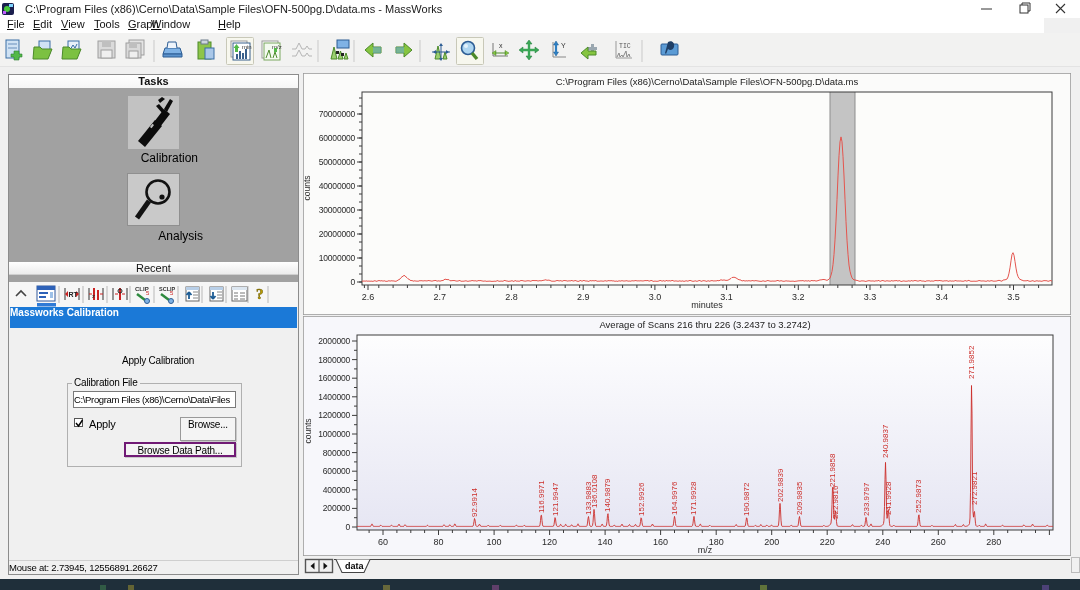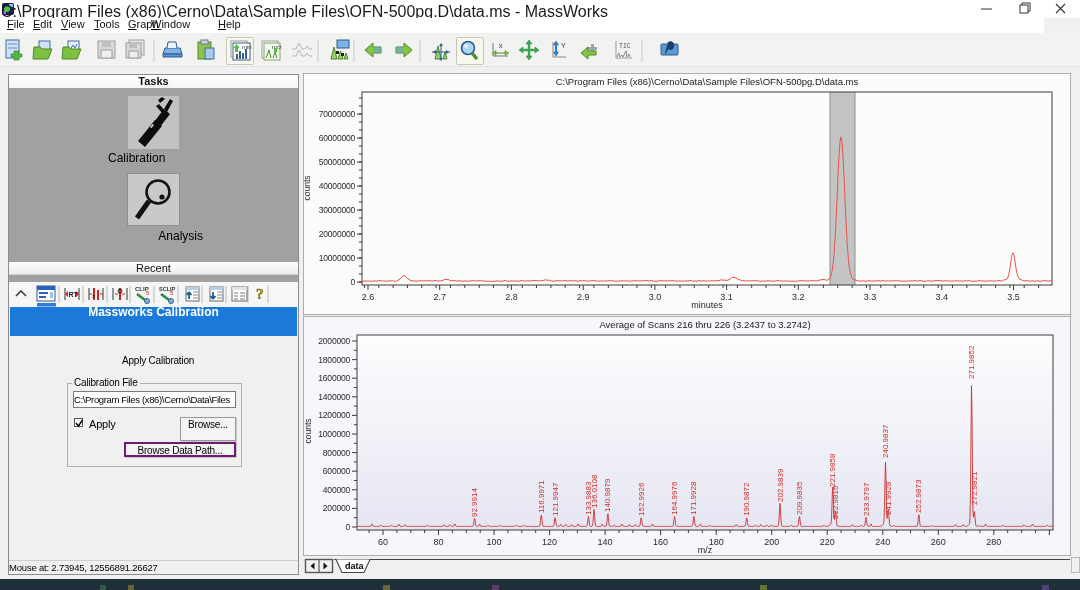--- a/index.html
+++ b/index.html
@@ -4,21 +4,21 @@
 body{width:1080px;height:590px;overflow:hidden;font-family:"Liberation Sans",sans-serif;background:#f0f0f0;position:relative}
 .abs{position:absolute}
 </style></head><body>
 
 <div class="abs" style="left:0;top:0;width:1080px;height:18px;background:#fff"></div>
 <div class="abs" style="left:2px;top:3px;width:12px;height:12px;background:#1b1f4e;border-radius:2px;overflow:hidden">
  <div class="abs" style="left:2px;top:3px;width:6px;height:6px;background:#47c93c;border-radius:50%"></div>
  <div class="abs" style="left:7px;top:1px;width:4px;height:3px;background:#7fd4ff"></div>
  <div class="abs" style="left:1px;top:8px;width:3px;height:3px;background:#c05cff"></div>
 </div>
-<div class="abs" style="left:1px;top:3px;font-size:16px;color:#1a1a1a">C:\Program Files (x86)\Cerno\Data\Sample Files\OFN-500pg.D\data.ms - MassWorks</div>
+<div class="abs" style="left:25px;top:3px;font-size:11px;color:#1a1a1a">C:\Program Files (x86)\Cerno\Data\Sample Files\OFN-500pg.D\data.ms - MassWorks</div>
 <svg class="abs" style="left:975px;top:0" width="105" height="18">
 <line x1="6" y1="9" x2="17" y2="9" stroke="#333" stroke-width="1"></line>
 <rect x="45" y="5" width="8" height="8" fill="none" stroke="#333" stroke-width="1"></rect>
 <path d="M47,5 v-2 h8 v8 h-2" fill="none" stroke="#333" stroke-width="1"></path>
 <path d="M81,4 l9,9 M90,4 l-9,9" stroke="#333" stroke-width="1.1"></path>
 </svg>
 
 <div class="abs" style="left:0;top:18px;width:1044px;height:15px;background:#fff;font-size:11px;color:#111">
 <span class="abs" style="left:7px"><u>F</u>ile</span>
     <span class="abs" style="left:33px"><u>E</u>dit</span>
@@ -191,21 +191,21 @@
 <g fill="#0c0c0c">
 <path d="M10,45 L27,24 l7,6 L17,51 z"></path>
 <path d="M26,26 L36,13 l6,5 L32,31 z"></path>
 <path d="M36,13 L42,3 l3,2 L39,16 z"></path>
 <path d="M28,10 l3,-2 7,8 -3,2 z"></path>
 <path d="M30,4 l4,-3 3,2 -5,4 z"></path>
 <circle cx="37" cy="20" r="2.2"></circle>
 <rect x="22" y="29" width="4" height="2" fill="#c2c2c2" transform="rotate(-51 24 30)"></rect>
 </g>
   </svg>
-<div class="abs" style="left:108px;top:151px;width:100px;text-align:left;font-size:12px;color:#000">Calibration</div>
+<div class="abs" style="left:98px;top:151px;width:100px;text-align:right;font-size:12px;color:#000">Calibration</div>
 <div class="abs" style="left:127px;top:173px;width:53px;height:53px;background:#c9c9c9;border:1px solid #8f8f8f"></div>
 <svg class="abs" style="left:127px;top:173px" width="53" height="53">
 <circle cx="31" cy="19" r="11.5" fill="none" stroke="#111" stroke-width="2.6"></circle>
 <circle cx="35" cy="24" r="2.6" fill="#111"></circle>
 <path d="M22,28 L10,45" stroke="#111" stroke-width="5"></path>
 </svg>
 <div class="abs" style="left:103px;top:229px;width:100px;text-align:right;font-size:12px;color:#000">Analysis</div>
 <div class="abs" style="left:9px;top:262px;width:289px;height:13px;background:linear-gradient(#ffffff,#ececec);border-bottom:1px solid #cfcfcf;text-align:center;font-size:11px;color:#111;line-height:13px">Recent</div>
 <div class="abs" style="left:9px;top:275px;width:289px;height:7px;background:#a1a1a1"></div>
 
@@ -276,21 +276,21 @@
     </g>
 <g transform="translate(222,4)">
       <rect x="1" y="1" width="15" height="14" fill="#fff" stroke="#666"></rect>
       <path d="M1,1 h15 v3 h-15 z" fill="#dce6f0"></path>
       <path d="M3,7 h4 M3,10 h4 M3,13 h4 M9,7 h5 M9,10 h5 M9,13 h5" stroke="#777"></path>
     </g>
 <g transform="translate(244,3)">
       <text x="3" y="14" font-size="15" font-weight="bold" fill="#b89b00" stroke="#6b5b00" stroke-width="0.5" font-family="Liberation Serif">?</text>
     </g>
 </svg>
-<div class="abs" style="left:10px;top:307px;width:287px;height:29px;background:#1b79d7;text-align:center;font-size:12px;font-weight:bold;color:#fff;line-height:11px">Massworks Calibration</div>
+<div class="abs" style="left:10px;top:307px;width:287px;height:21px;background:#1b79d7;text-align:left;font-size:10px;font-weight:bold;color:#fff;line-height:11px">Massworks Calibration</div>
 
 <div class="abs" style="left:122px;top:355px;font-size:10px;letter-spacing:-0.2px;color:#000">Apply Calibration</div>
 <div class="abs" style="left:67px;top:383px;width:175px;height:84px;border:1px solid #b0b0b0"></div>
 <div class="abs" style="left:72px;top:377px;background:#f0f0f0;padding:0 2px;font-size:10px;letter-spacing:-0.2px;color:#000">Calibration File</div>
 <div class="abs" style="left:73px;top:391px;width:163px;height:17px;background:#fff;border:1px solid #7a7a7a;font-size:9.5px;letter-spacing:-0.35px;color:#000;line-height:16px;white-space:nowrap;overflow:hidden">C:\Program Files (x86)\Cerno\Data\Files</div>
 <div class="abs" style="left:74px;top:418px;width:9px;height:9px;background:#fff;border:1px solid #555"></div>
 <svg class="abs" style="left:74px;top:418px" width="11" height="11">
     <path d="M2,5 l2.5,3 4,-6" stroke="#000" stroke-width="1.4" fill="none"></path>
   </svg>
 <div class="abs" style="left:89px;top:418px;font-size:11px;letter-spacing:-0.2px;color:#000">Apply</div>

